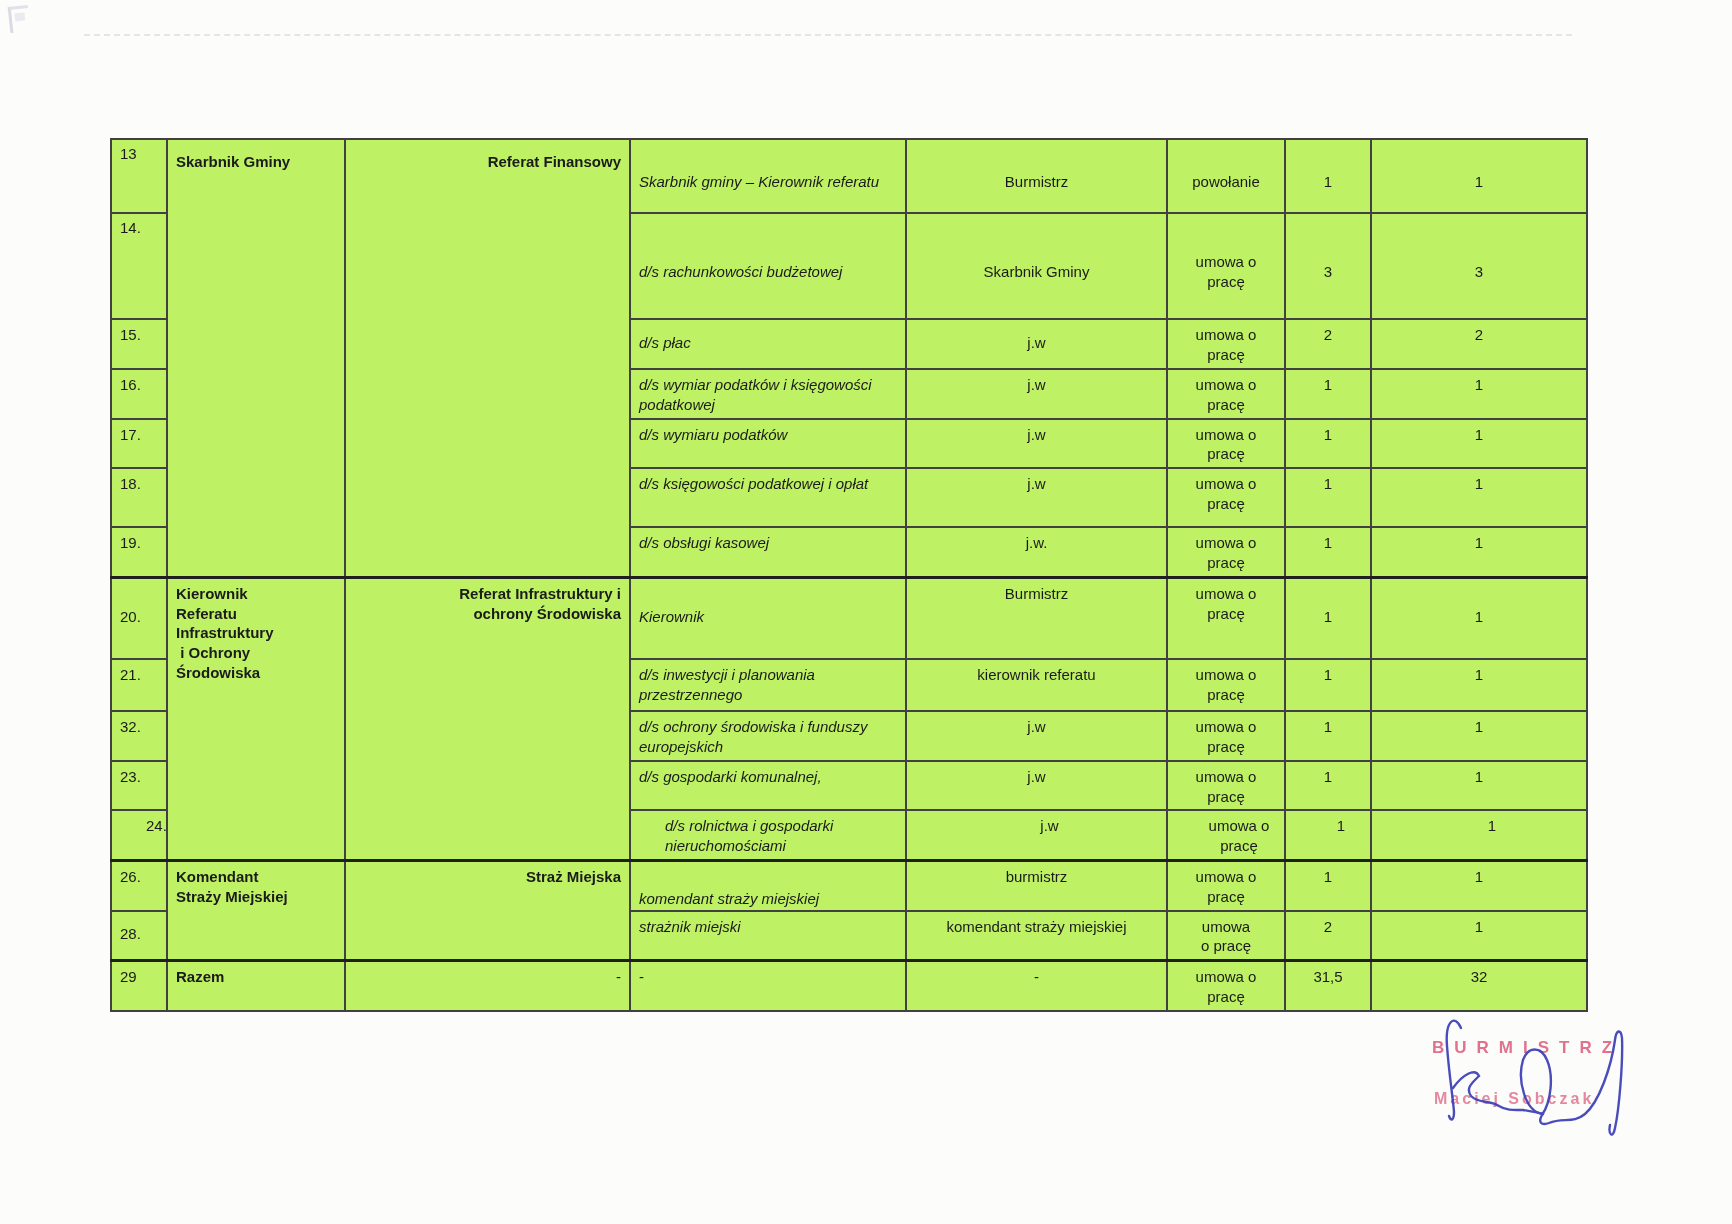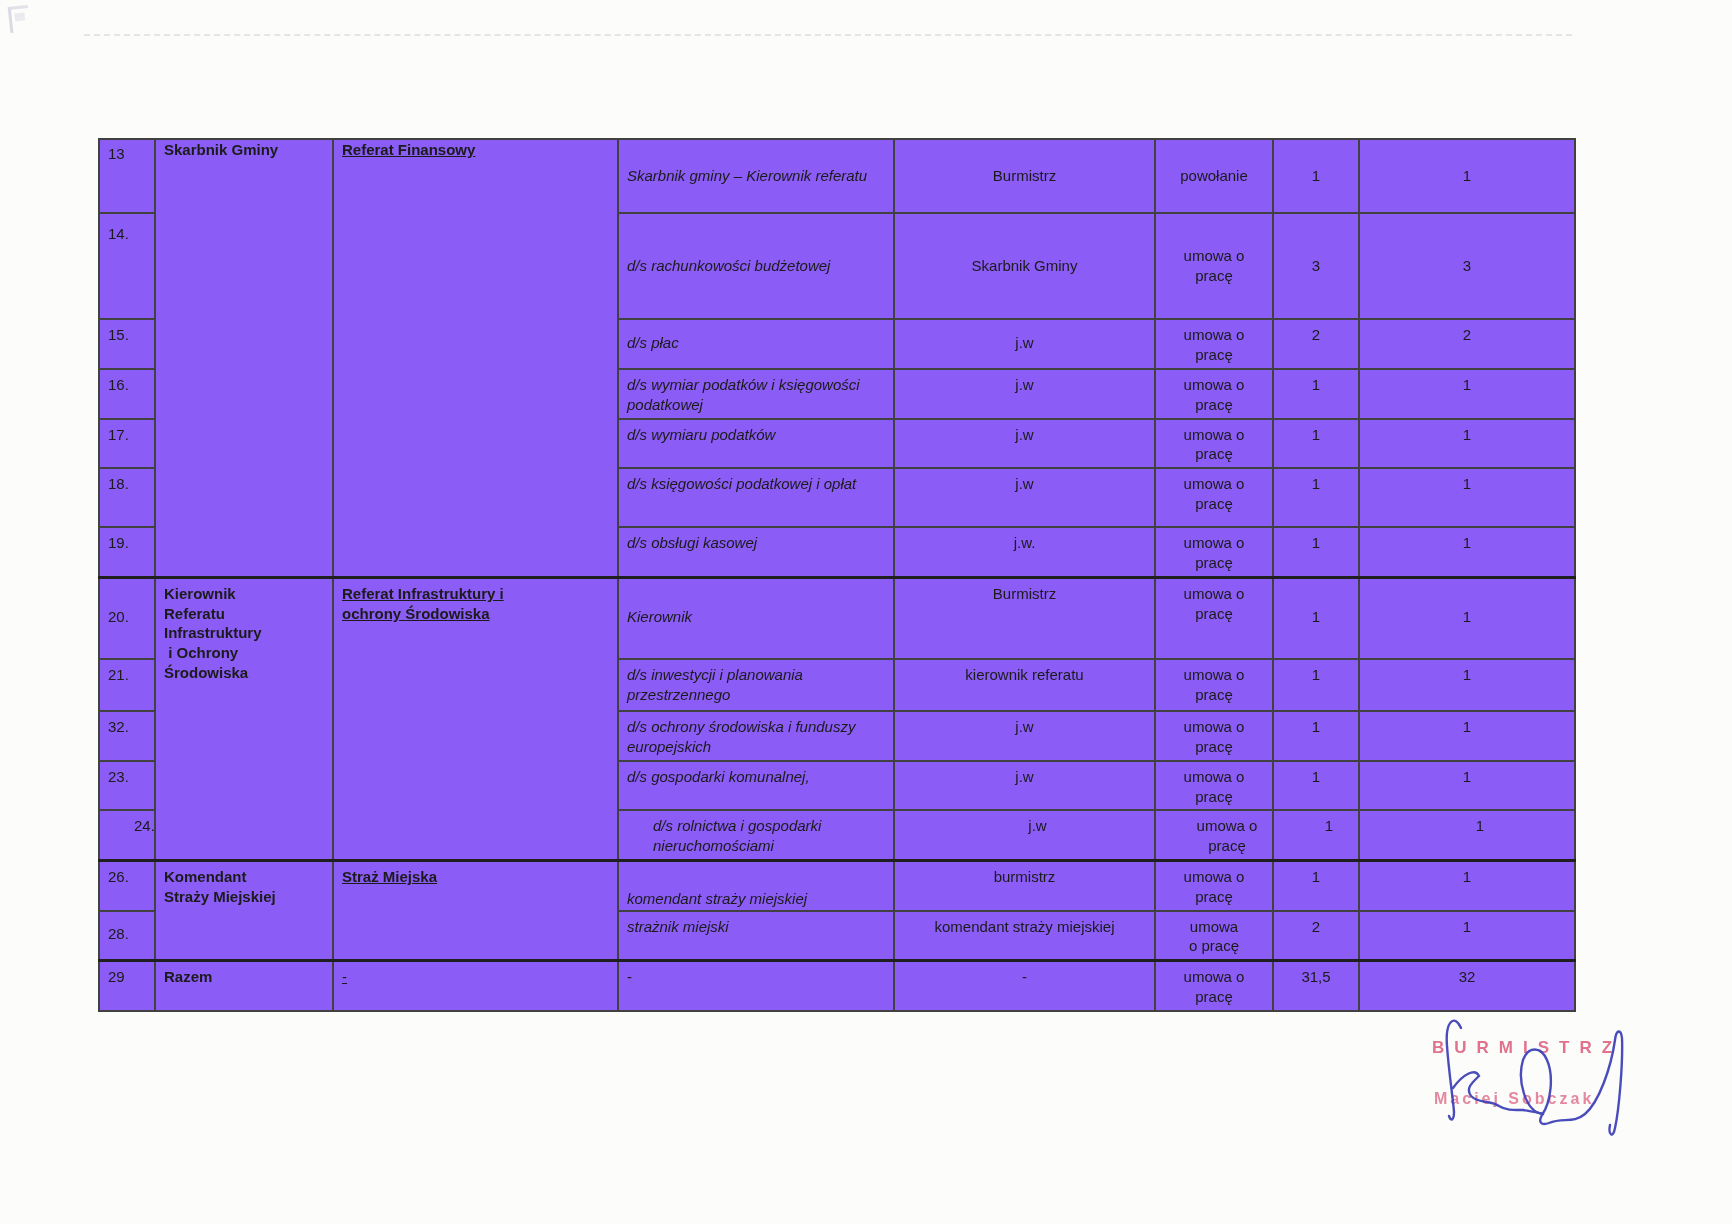--- a/index.html
+++ b/index.html
@@ -26,38 +26,38 @@
     transform:rotate(-6deg);
     opacity:.8;
   }
   .artifact-mark:after{
     content:""; position:absolute; left:3px; top:4px; width:10px; height:8px;
     background:rgba(100,100,150,0.15);
   }
 
   
   table.staff {
-    position:absolute; left:98px; top:138px;
+    position:absolute; left:110px; top:138px;
     border-collapse:collapse; table-layout:fixed;
     width:1476px;
-    background:#8b5cf6;
+    background:#bef264;
   }
   table.staff td {
     border:2px solid #414141;
     font-size:15px; line-height:1.32;
     vertical-align:top;
     padding:5px 8px 3px;
     overflow:visible;
   }
   table.staff { border:2px solid #2c2c2c; }
   tr.tsep td { border-top:3px solid #1f1f1f; }
 
   td.nr { text-align:left; padding:4px 2px 2px 7px; font-size:15.5px; }
   td.pos { font-weight:bold; padding-left:9px; padding-right:4px; }
-  td.dept { font-weight:bold; text-align:left;text-decoration:underline; }
+  td.dept { font-weight:bold; text-align:right; }
   td.title { font-style:italic; text-align:left; padding-left:10px; padding-right:10px; }
   td.sup { text-align:center; }
   td.emp { text-align:center; padding-left:4px; padding-right:4px; }
   td.num { text-align:center; }
   .pre { white-space:pre-line; }
 
   
   tr.r13 td { height:74px; }
   tr.r14 td { height:106px; }
   tr.r15 td { height:50px; }
@@ -68,21 +68,21 @@
   tr.r20 td { height:82px; }
   tr.r21 td { height:52px; }
   tr.r22 td { height:48px; }
   tr.r23 td { height:46px; }
   tr.r24 td { height:47px;padding-left:34px; }
   tr.r26 td { height:47px; }
   tr.r28 td { height:48px; }
   tr.r29 td { height:44px; }
 
   
-  tr.r13 td, tr.r14 td { vertical-align:middle; padding-top:0; padding-bottom:0; }
+  tr.r13 td, tr.r14 td { vertical-align:middle; padding-top:12px; padding-bottom:0; }
   td.vmid { vertical-align:middle !important; padding-top:0 !important; }
   td.vbot { vertical-align:bottom !important; padding-bottom:1px !important; }
   td.g1pos  { padding-top:116px; }
   td.g1dept { padding-top:108px; }
   td.g2pos  { padding-top:20px; }
   td.g2dept { padding-top:84px; }
   td.g3pos  { padding-top:4px; }
   td.g3dept { padding-top:4px;margin-left:20px; }
   td.supgap { padding-top:28px; }
   td.razem { font-weight:bold; padding-left:9px; }
@@ -125,21 +125,21 @@
         <td class="nr" style="vertical-align:top;padding-top:4px;">13</td>
         <td class="pos g1pos" rowspan="7" style="vertical-align:top;">Skarbnik Gminy</td>
         <td class="dept g1dept" rowspan="7" style="vertical-align:top;">Referat Finansowy</td>
         <td class="title">Skarbnik gminy – Kierownik referatu</td>
         <td class="sup">Burmistrz</td>
         <td class="emp pre">powołanie</td>
         <td class="num">1</td>
         <td class="num">1</td>
       </tr>
       <tr class="r14">
-        <td class="nr" style="vertical-align:top;padding-top:10px;margin-left:8px;">14.</td>
+        <td class="nr" style="vertical-align:top;padding-top:4px;margin-left:8px;">14.</td>
         <td class="title">d/s rachunkowości budżetowej</td>
         <td class="sup">Skarbnik Gminy</td>
         <td class="emp pre">umowa o
 pracę</td>
         <td class="num">3</td>
         <td class="num">3</td>
       </tr>
       <tr class="r15">
         <td class="nr">15.</td>
         <td class="title vmid">d/s płac</td>

